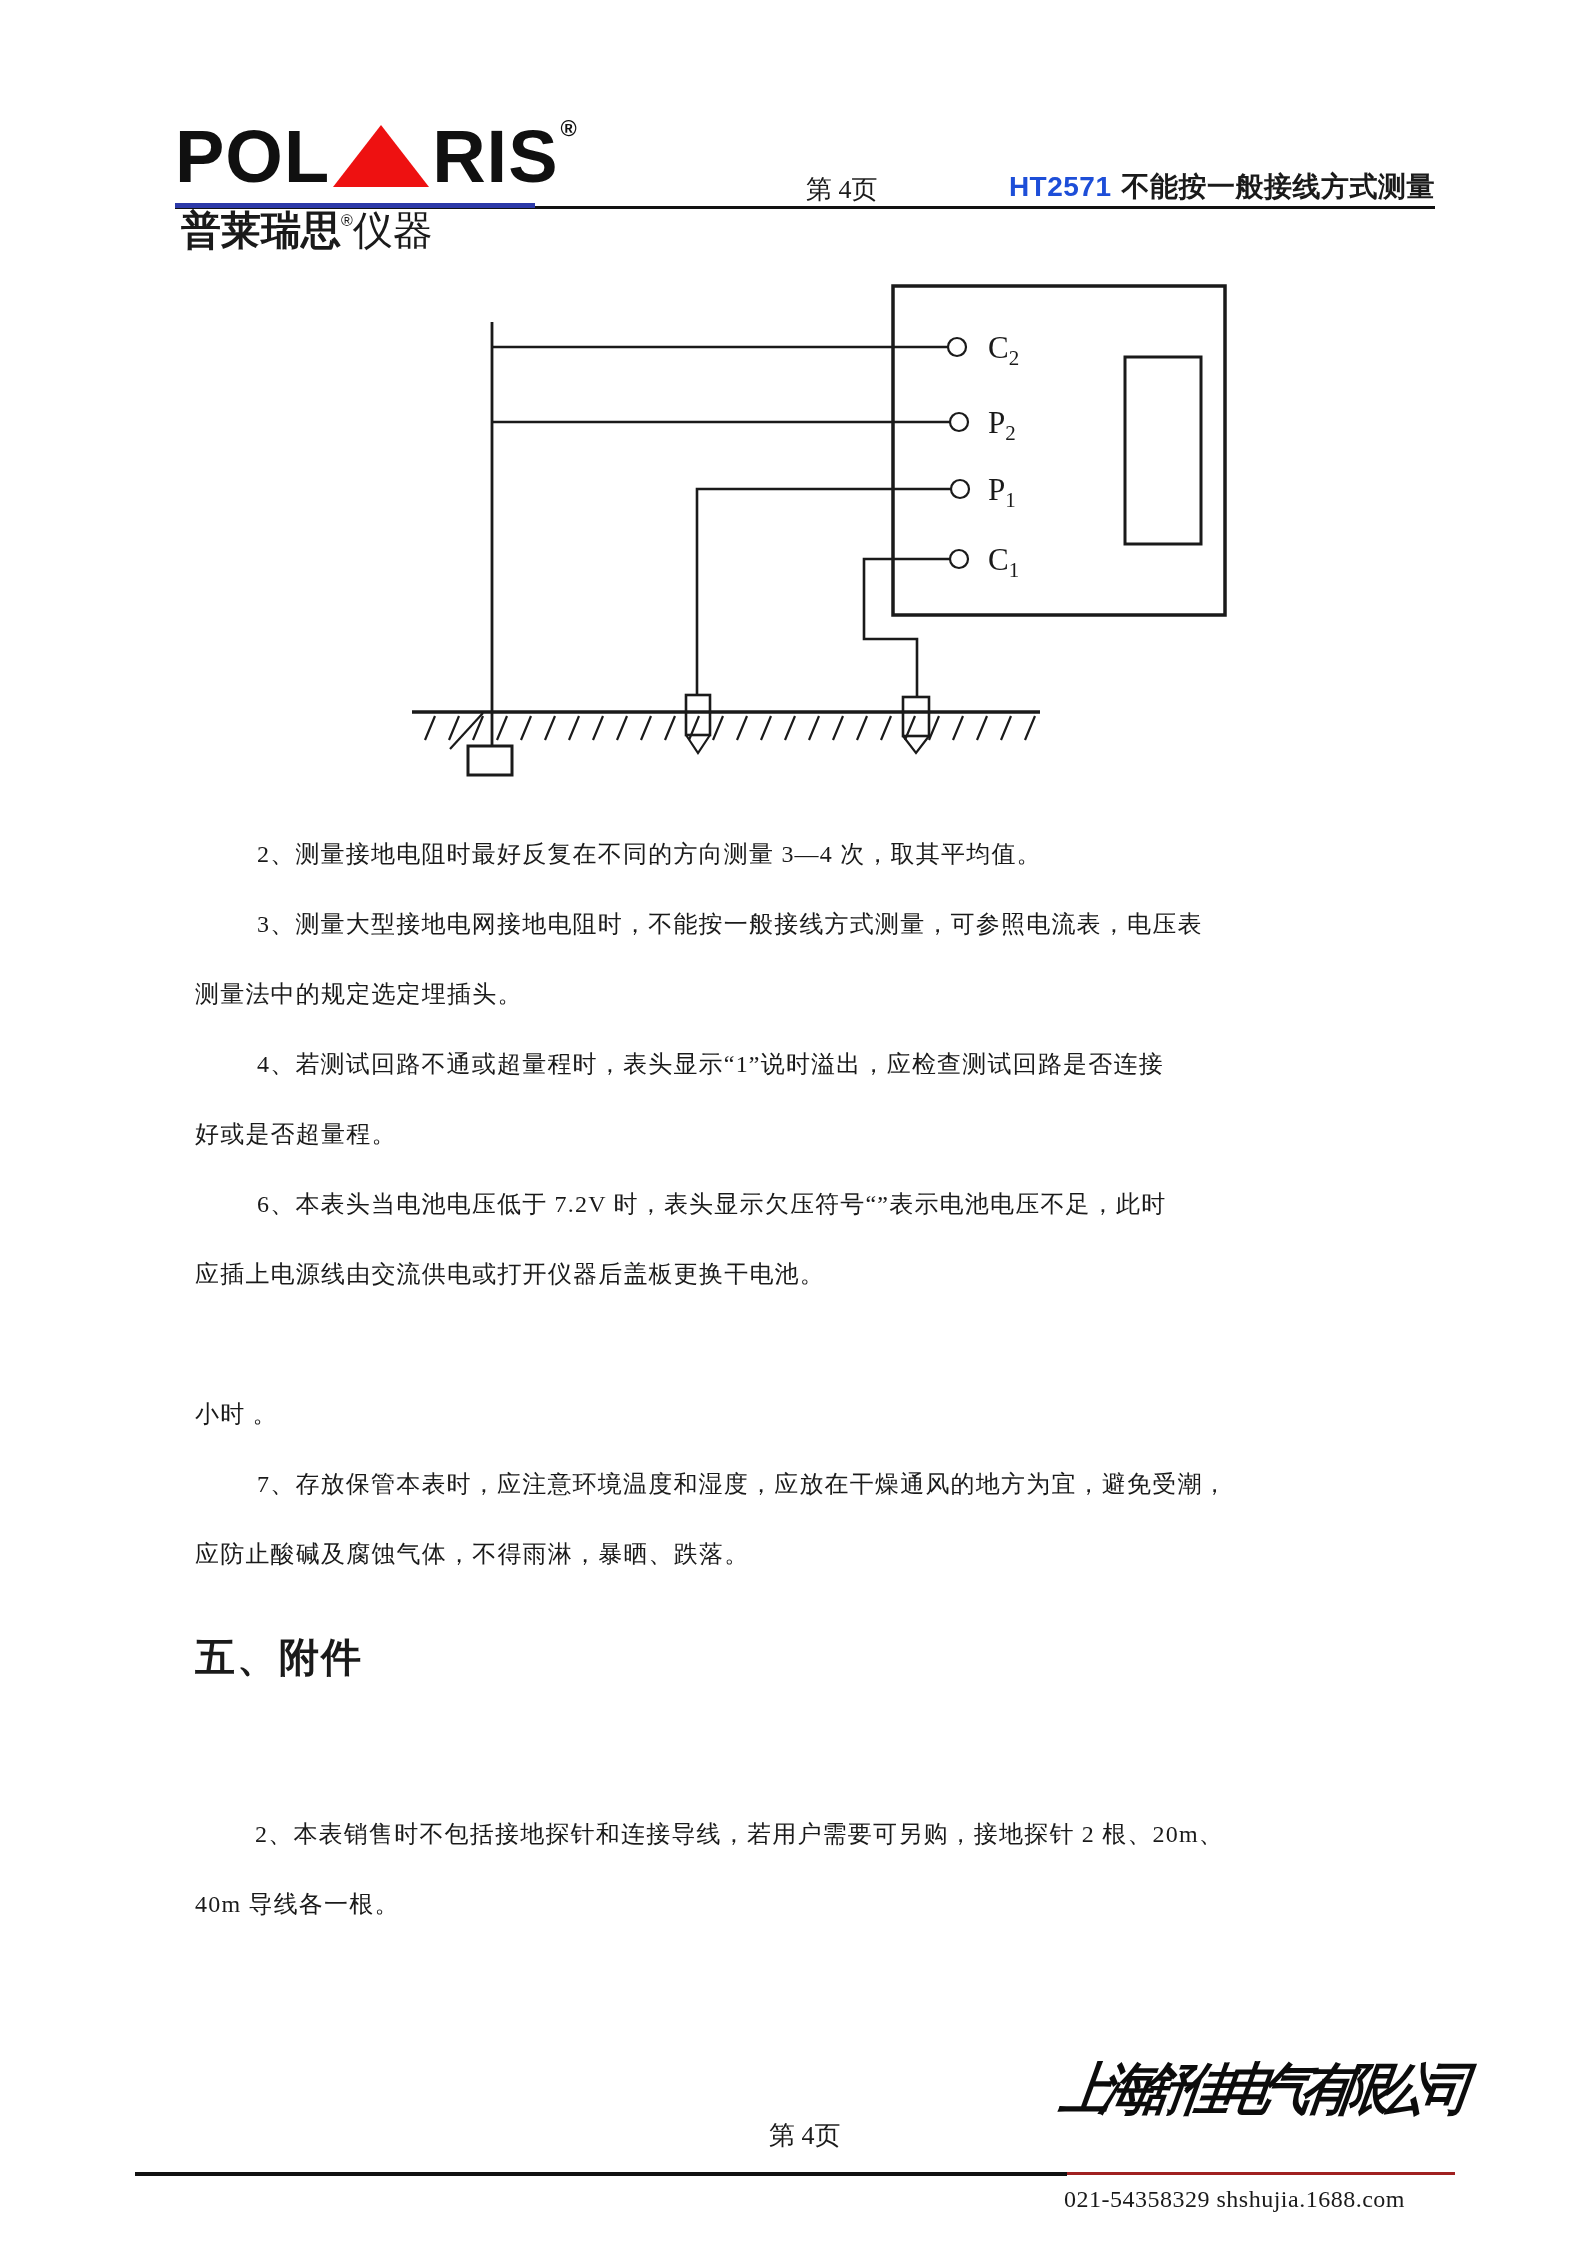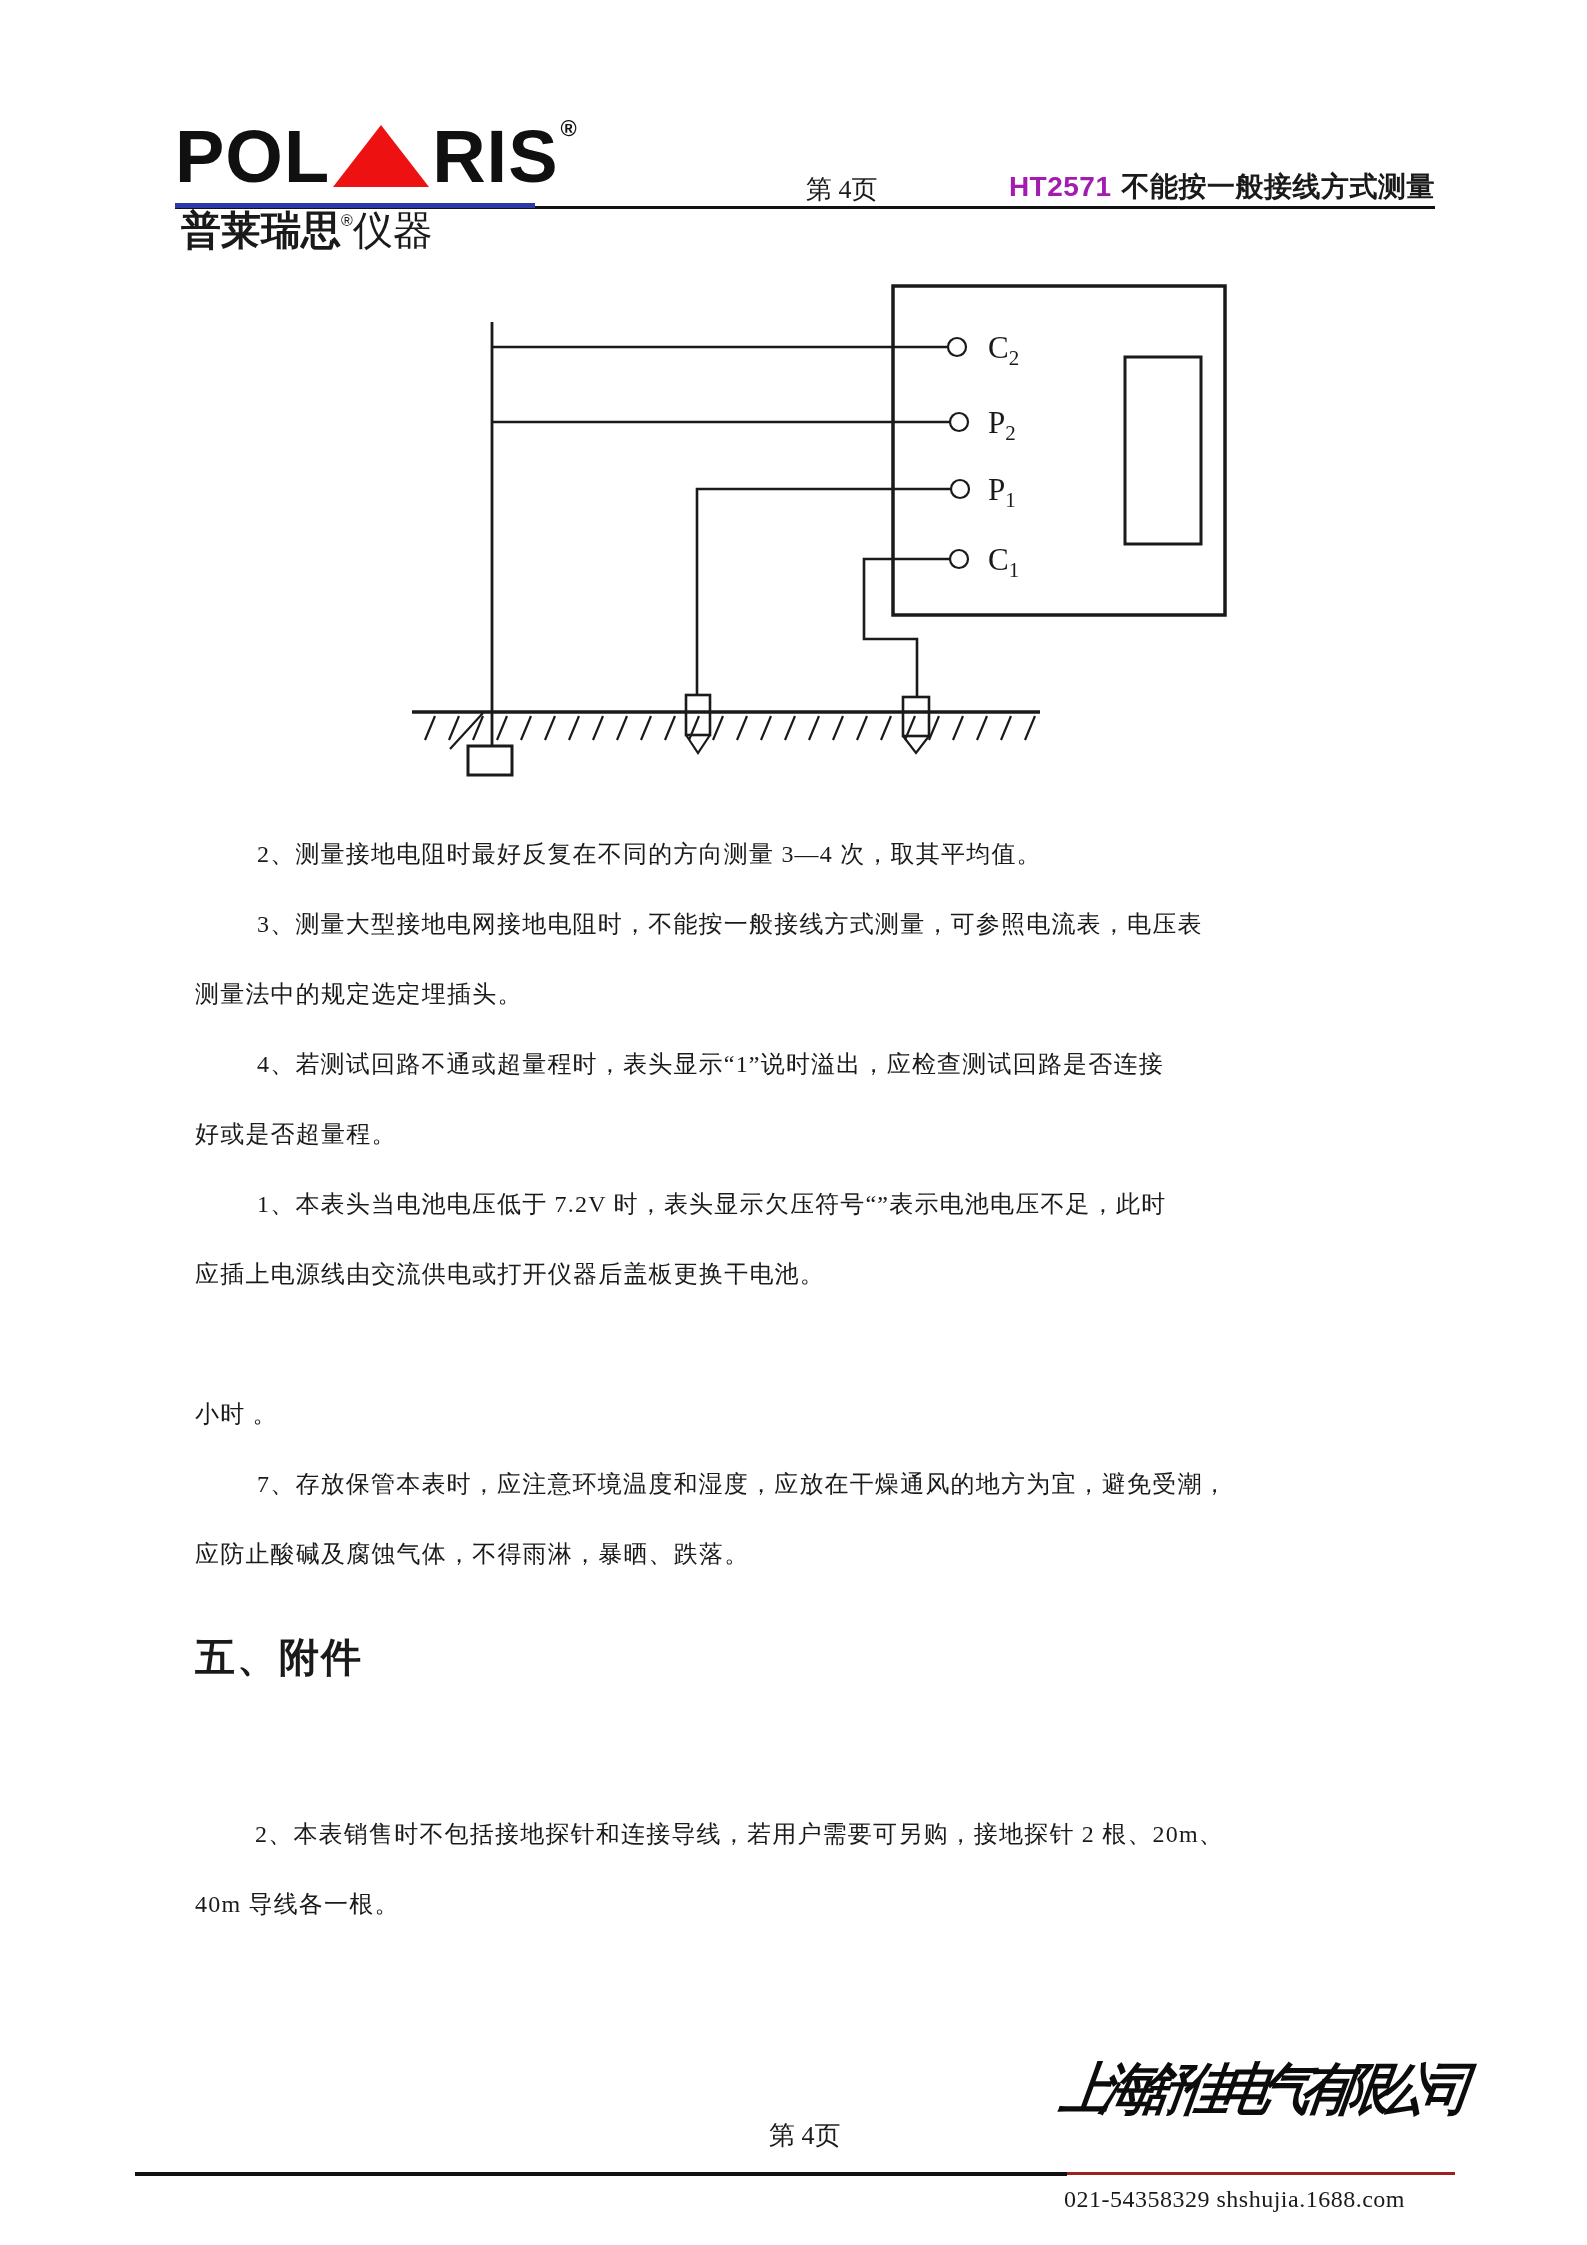--- a/index.html
+++ b/index.html
@@ -16,21 +16,21 @@
   .logo-tri{margin:0 3px 5px 3px;display:block;}
   .logo-reg{font-size:22px;line-height:1;margin:0 0 52px 2px;font-weight:700;}
   .logo-underline{left:175px;top:203px;width:360px;height:5px;background:#2c39a8;z-index:3;}
   .hdr-rule{left:175px;top:206px;width:1260px;height:3px;background:#111;z-index:2;}
   .logo-cn{left:181px;top:210px;font-family:"Liberation Sans",sans-serif;font-size:40px;line-height:1;}
   .logo-cn .b{font-weight:700;}
   .logo-cn .r{font-size:16px;vertical-align:18px;}
   .hdr-page{left:806px;top:172px;font-size:26px;}
   .hdr-title{right:152px;top:168px;font-family:"Liberation Sans",sans-serif;
     font-weight:700;font-size:28px;letter-spacing:.5px;}
-  .hdr-title .code{color:#a21caf;margin-right:10px;}
+  .hdr-title .code{color:#1d4ed8;margin-right:10px;}
 
   
   .diagram{left:400px;top:280px;}
 
   
   .bl{font-size:24px;line-height:32px;letter-spacing:1.2px;}
   .sec-head{left:195px;top:1630px;font-family:"Liberation Sans",sans-serif;
     font-weight:700;font-size:40px;letter-spacing:2px;}
 
   
@@ -101,21 +101,21 @@
       <text x="988" y="500"><tspan>P</tspan><tspan font-size="21" dy="7">1</tspan></text>
       <text x="988" y="570"><tspan>C</tspan><tspan font-size="21" dy="7">1</tspan></text>
     </g>
   </svg>
 
   <div class="abs bl" style="left:257px;top:838px">2、测量接地电阻时最好反复在不同的方向测量 3—4 次，取其平均值。</div>
   <div class="abs bl" style="left:257px;top:908px">3、测量大型接地电网接地电阻时，不能按一般接线方式测量，可参照电流表，电压表</div>
   <div class="abs bl" style="left:195px;top:978px">测量法中的规定选定埋插头。</div>
   <div class="abs bl" style="left:257px;top:1048px">4、若测试回路不通或超量程时，表头显示“1”说时溢出，应检查测试回路是否连接</div>
   <div class="abs bl" style="left:195px;top:1118px">好或是否超量程。</div>
-  <div class="abs bl" style="left:257px;top:1188px">1、本表头当电池电压低于 7.2V 时，表头显示欠压符号“”表示电池电压不足，此时</div>
+  <div class="abs bl" style="left:257px;top:1188px">6、本表头当电池电压低于 7.2V 时，表头显示欠压符号“”表示电池电压不足，此时</div>
   <div class="abs bl" style="left:195px;top:1258px">应插上电源线由交流供电或打开仪器后盖板更换干电池。</div>
   <div class="abs bl" style="left:195px;top:1398px">小时 。</div>
   <div class="abs bl" style="left:257px;top:1468px">7、存放保管本表时，应注意环境温度和湿度，应放在干燥通风的地方为宜，避免受潮，</div>
   <div class="abs bl" style="left:195px;top:1538px">应防止酸碱及腐蚀气体，不得雨淋，暴晒、跌落。</div>
 
   <div class="abs sec-head">五、附件</div>
   <div class="abs bl" style="left:255px;top:1818px">2、本表销售时不包括接地探针和连接导线，若用户需要可另购，接地探针 2 根、20m、</div>
   <div class="abs bl" style="left:195px;top:1888px">40m 导线各一根。</div>
 
   <div class="abs ft-company">上海舒佳电气有限公司</div>

